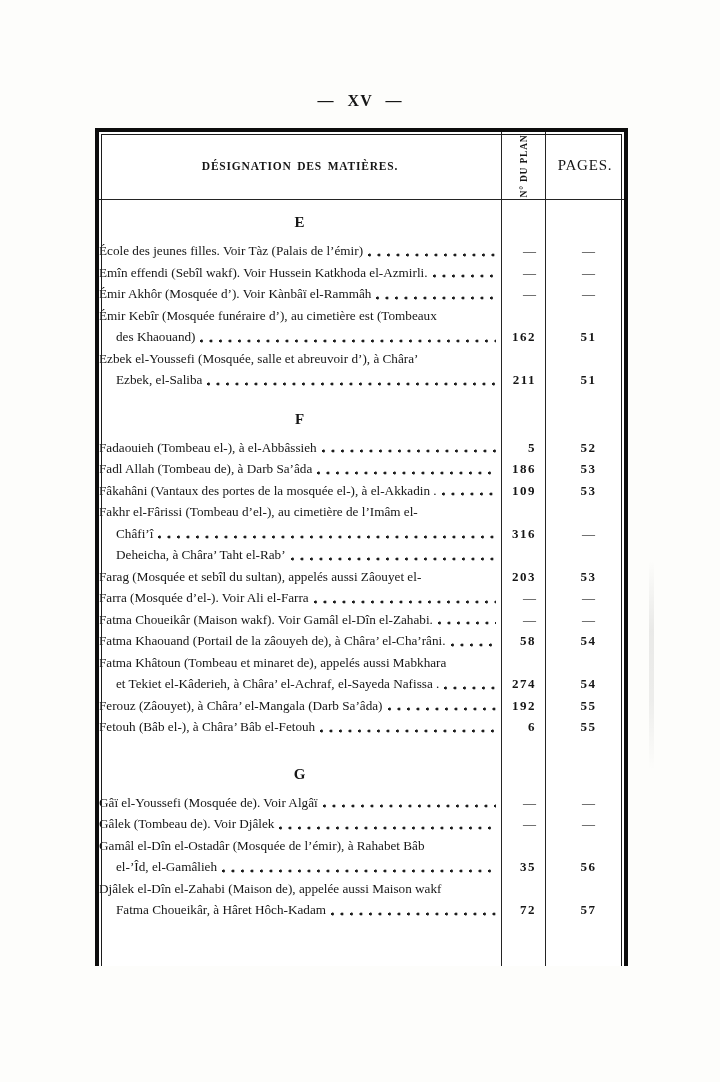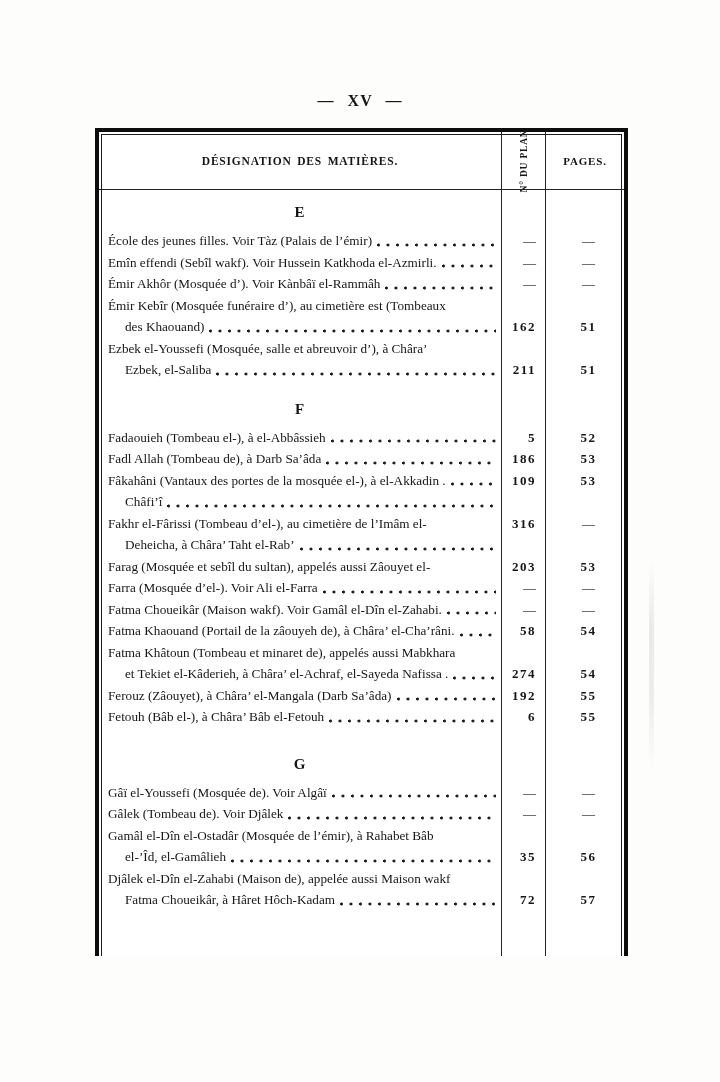--- a/index.html
+++ b/index.html
@@ -48,21 +48,21 @@
     left: 2px; right: 2px; top: 2px; bottom: 0;
     border-top: 1px solid #1c1c1c;
     border-left: 1px solid #1c1c1c;
     border-right: 1px solid #1c1c1c;
     pointer-events: none;
     z-index: 3;
   }
   .thead {
     display: grid;
     grid-template-columns: 402px 44px 79px;
-    height: 58px;
+    height: 68px;
     border-bottom: 1.5px solid #242424;
     box-sizing: border-box;
   }
   .th-designation {
     display: flex;
     align-items: center;
     justify-content: center;
     font-weight: bold;
     font-size: 11.5px;
     letter-spacing: 0.8px;
@@ -80,22 +80,22 @@
     white-space: nowrap;
     font-weight: bold;
     font-size: 9.5px;
     letter-spacing: 0.8px;
   }
   .th-pages {
     border-left: 1.2px solid #242424;
     display: flex;
     align-items: center;
     justify-content: center;
-    font-weight: bold;
-    font-size: 11px;
+    font-weight: normal;
+    font-size: 15px;
     letter-spacing: 0.8px;
   }
   .tbody {
     position: relative;
     height: 766px;
     overflow: hidden;
   }
   
   .vline {
     position: absolute;
@@ -116,21 +116,20 @@
     font-weight: bold;
     font-size: 15px;
     padding-bottom: 9px;
     letter-spacing: 1px;
   }
   .entry {
     display: grid;
     grid-template-columns: 402px 44px 87px;
   }
   .desig {
-    padding-left: 9px;
     padding-right: 3px;
     box-sizing: border-box;
     overflow: hidden;
   }
   .line {
     display: flex;
     align-items: baseline;
     height: 21.5px;
     line-height: 21.5px;
     font-size: 13.2px;
@@ -317,26 +316,26 @@
             </div>
             <div class="c-plan">
               <span class="num">109</span>
             </div>
             <div class="c-pages">
               <span class="num">53</span>
             </div>
           </div>
           <div class="entry">
             <div class="desig">
+              <div class="line">
+                <span class="txt">Fakhr el-Fârissi (Tombeau d’el-), au cimetière de l’Imâm el-</span>
+              </div>
               <div class="line cont">
                 <span class="txt">Châfi’î</span>
                 <span class="leader"></span>
-              </div>
-              <div class="line">
-                <span class="txt">Fakhr el-Fârissi (Tombeau d’el-), au cimetière de l’Imâm el-</span>
               </div>
             </div>
             <div class="c-plan">
               <span class="num">316</span>
             </div>
             <div class="c-pages">
               <span class="num dash">—</span>
             </div>
           </div>
           <div class="entry">

